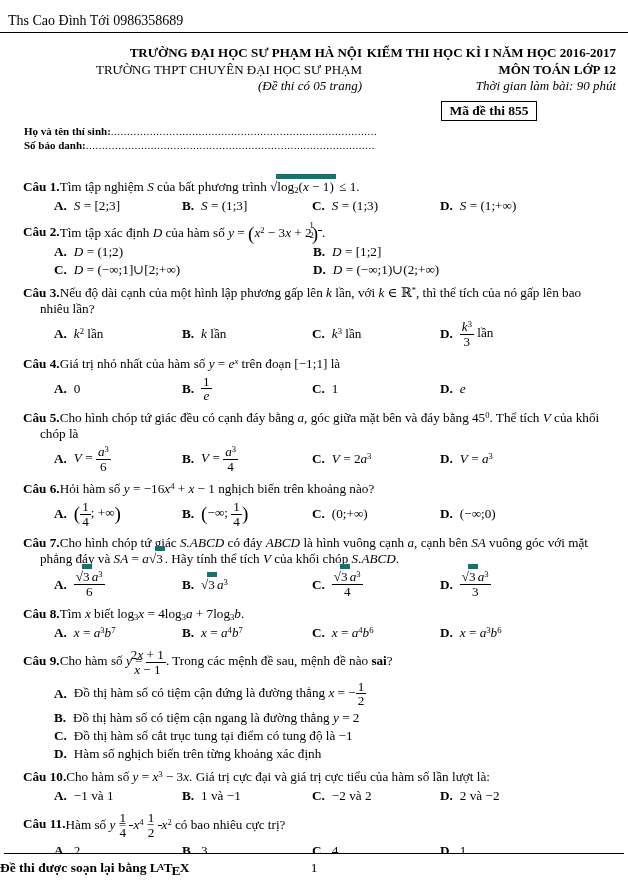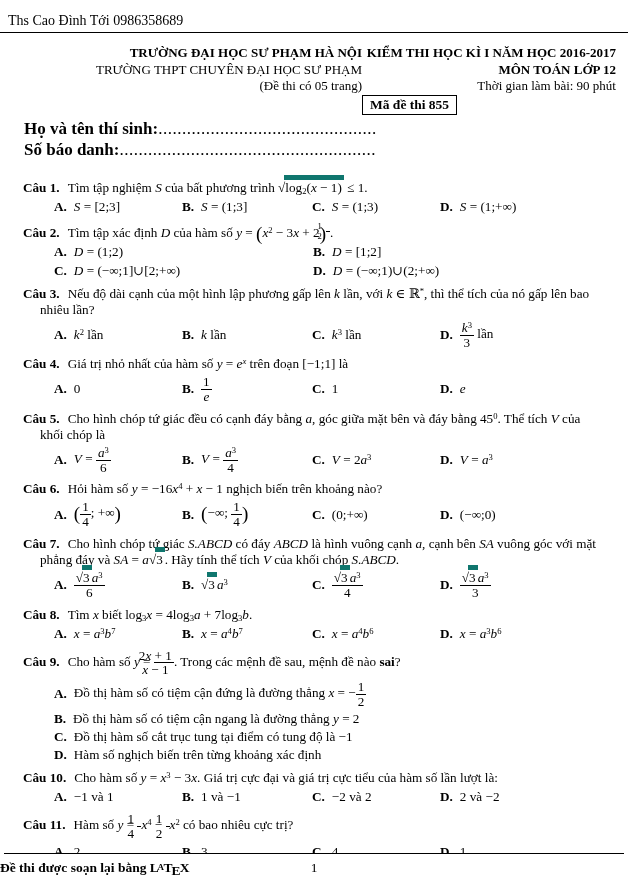--- a/index.html
+++ b/index.html
@@ -11,34 +11,34 @@
   }
   i{font-style:italic}
   b{font-weight:bold}
   
   .topbar{font-weight:normal;font-size:14px;padding:12px 8px 3px 8px;border-bottom:1.5px solid #000}
   
   .inst{display:flex;padding:12px 12px 0 0;font-size:13px;line-height:1.28;text-align:right}
   .inst-left{width:362px}
   .inst-right{flex:1}
   .hl-bold{font-weight:bold}
-  .hl-italic{}
+  .hl-italic{font-style:italic}
   .inst-left .l2{font-size:13px}
   
-  .code-row{margin-left:362px;width:254px;display:flex;justify-content:flex-start;}
+  .code-row{margin-left:362px;width:254px;display:flex;justify-content:center;margin-top:6px}
   .codebox{border:1px solid #000;padding:1px 7px;font-weight:bold;font-size:13.5px;white-space:nowrap}
   
-  .fields{margin:4px 0 0 24px;width:352px;font-size:17px}
+  .fields{margin:4px 0 8px 24px;width:352px;font-size:11px}
   .field{display:flex;font-weight:bold;line-height:1.22}
   .dots{flex:1;overflow:hidden;white-space:nowrap;font-weight:normal;letter-spacing:.5px}
   
   .content{padding:12px 22px 0 23px}
   .q{margin-top:7px}
   .q-stem{padding-left:17px;text-indent:-17px}
-  .q-label{margin-right:8px}
+  .q-label{margin-right:0}
   .q-opts{margin-top:3px;padding-left:31px}
   .l-row4{display:grid;grid-template-columns:128px 130px 128px auto;align-items:center}
   .l-grid2{display:grid;grid-template-columns:259px auto;row-gap:2px;align-items:center}
   .l-list .opt{margin-bottom:2px}
   .opt{display:flex;align-items:center}
   .okey{font-weight:bold;margin-right:7px;flex:none}
   
   .frac{display:inline-block;vertical-align:middle;text-align:center;line-height:1.04}
   .fn{display:block;padding:0 2px;border-bottom:1px solid #000}
   .fd{display:block;padding:0 2px}

